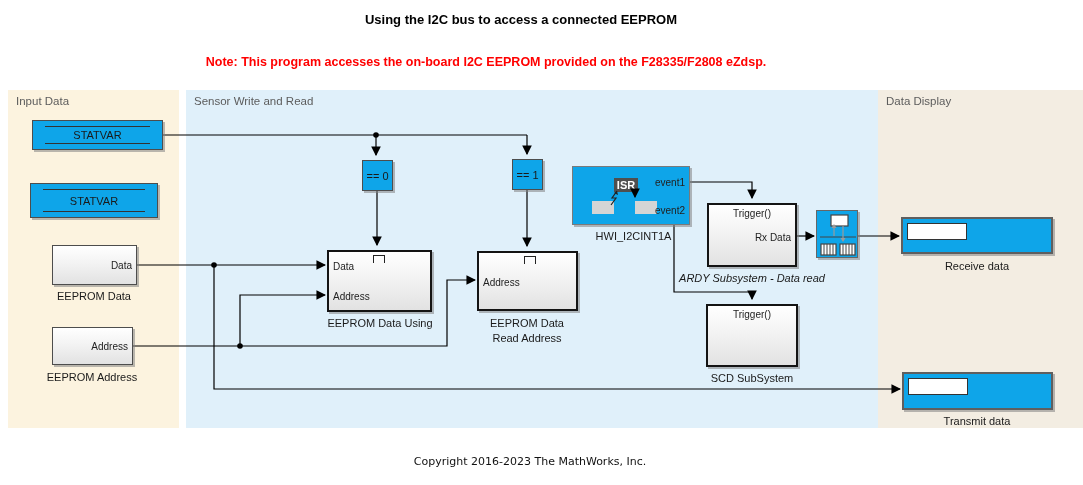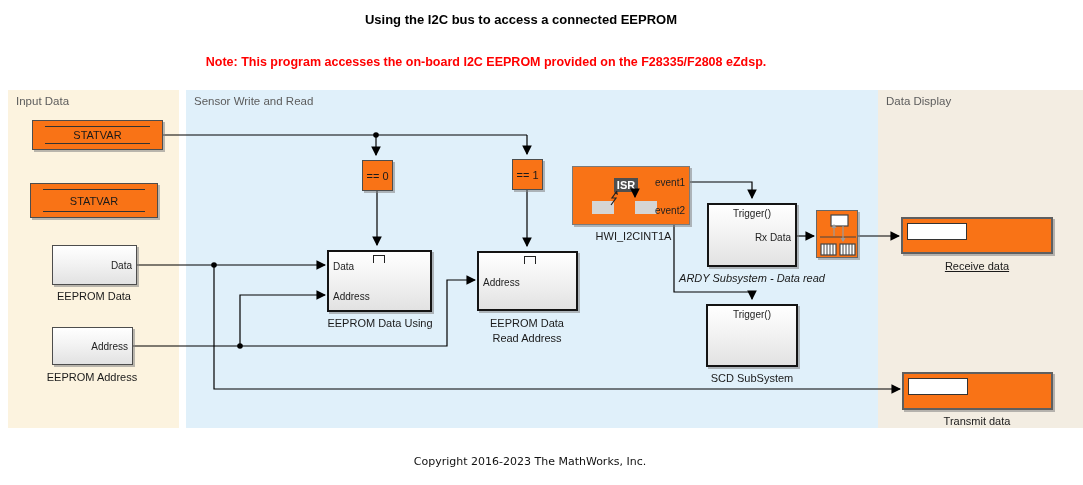--- a/index.html
+++ b/index.html
@@ -16,21 +16,21 @@
              font-family:"DejaVu Sans",sans-serif;white-space:nowrap;color:#111;}
 
   
   .panel{top:90px;height:338px;}
   .panel-label{position:absolute;left:8px;top:5px;font-size:11.5px;color:#5c5c5c;white-space:nowrap;}
   .panel-input{left:8px;width:171px;background:#fcf3df;}
   .panel-sensor{left:186px;width:774px;background:#e0f0fa;}
   .panel-display{left:878px;width:232px;background:#f3ede2;}
 
   
-  .block{position:absolute;box-sizing:border-box;background:#f97316;border:1.5px solid #4d4d4d;
+  .block{position:absolute;box-sizing:border-box;background:#0ea5e9;border:1.5px solid #4d4d4d;
          box-shadow:2px 2px 0 rgba(130,130,130,0.55);}
   .grad{background:linear-gradient(180deg,#ffffff 0%,#f3f3f3 45%,#e2e2e2 100%);}
   .bold-border{border:2px solid #141414;}
   .caption{position:absolute;transform:translateX(-50%);font-size:11px;color:#1a1a1a;
            white-space:nowrap;text-align:center;line-height:15px;}
   .port{position:absolute;font-size:10px;color:#222;white-space:nowrap;}
   .port-r{right:4px;}
   .port-l{left:4px;}
   .trig-label{position:absolute;top:3px;left:50%;transform:translateX(-50%);font-size:10px;color:#222;white-space:nowrap;}
 
@@ -179,20 +179,20 @@
 </div>
 
 <div class="block grad bold-border" style="left:706px;top:304px;width:92px;height:63px;">
   <span class="trig-label">Trigger()</span>
 </div>
 <div class="abs caption" style="left:752px;top:371px;">SCD SubSystem</div>
 
 <div class="block" style="left:901px;top:217px;width:152px;height:37px;border-color:#5f5f5f;border-width:2px;">
   <div class="disp-inner"></div>
 </div>
-<div class="abs caption" style="left:977px;top:259px;text-decoration:underline;">Receive data</div>
+<div class="abs caption" style="left:977px;top:259px;">Receive data</div>
 
 <div class="block" style="left:902px;top:372px;width:151px;height:38px;border-color:#5f5f5f;border-width:2px;">
   <div class="disp-inner"></div>
 </div>
 <div class="abs caption" style="left:977px;top:414px;">Transmit data</div>
 
 <div class="abs copyright">Copyright 2016-2023 The MathWorks, Inc.</div>
 
 </body></html>

